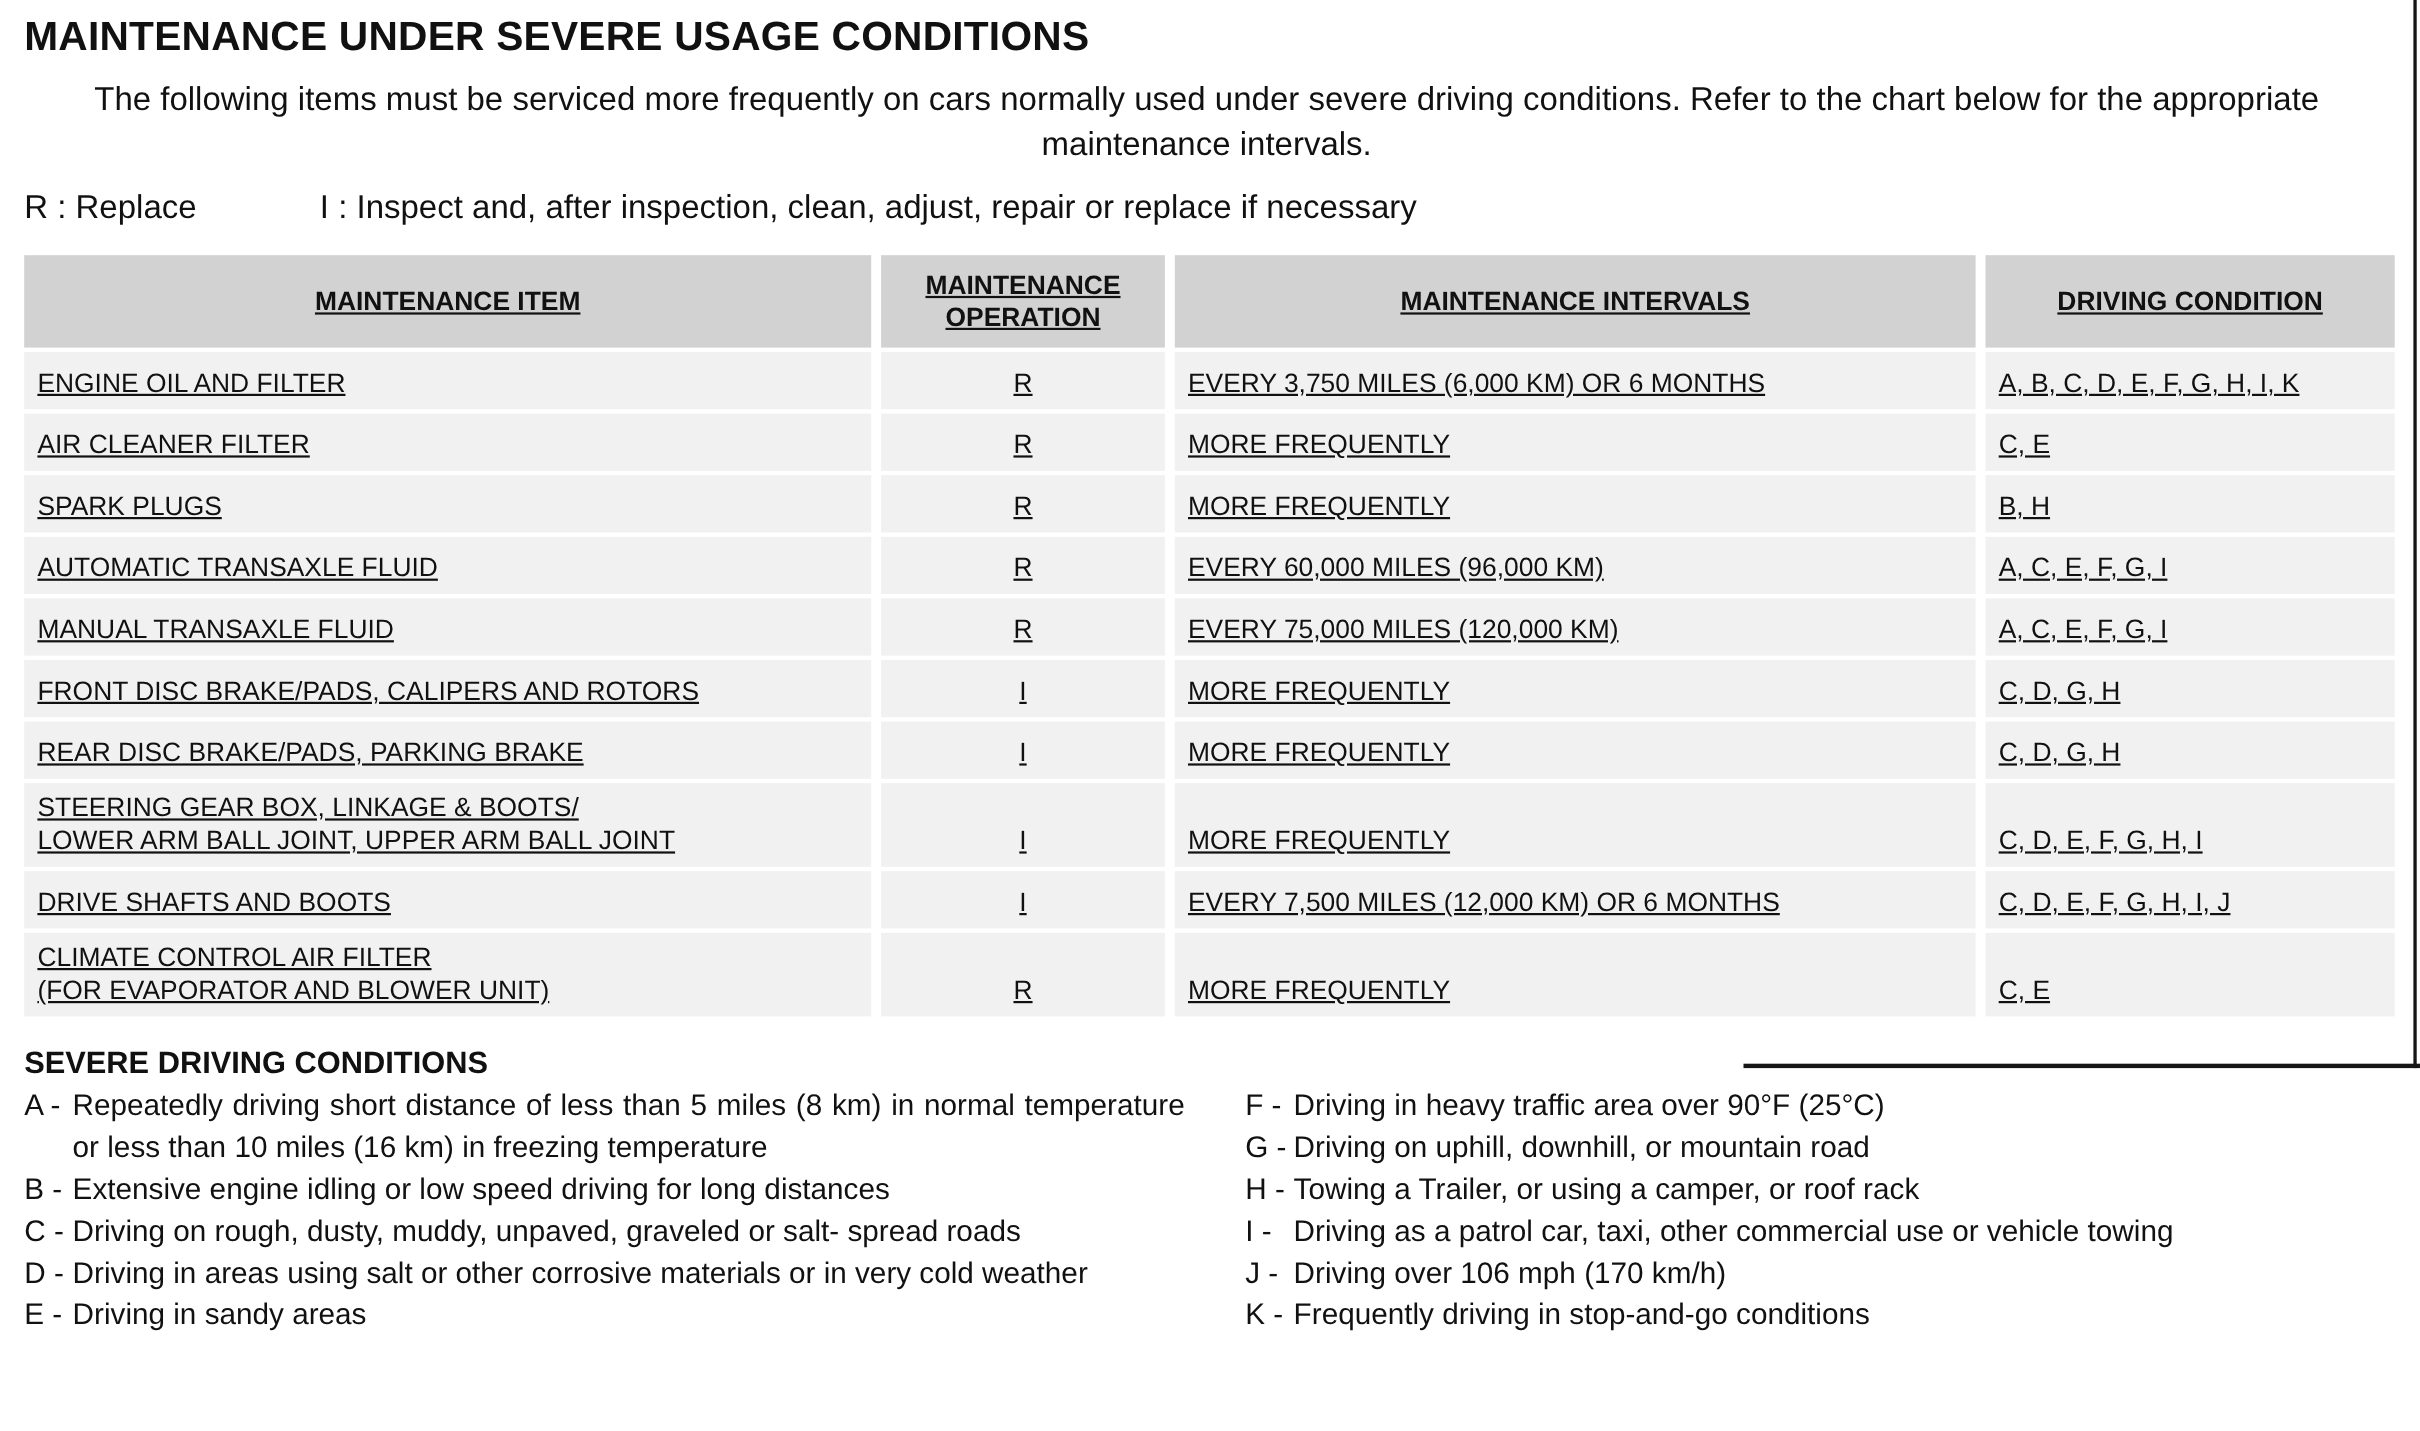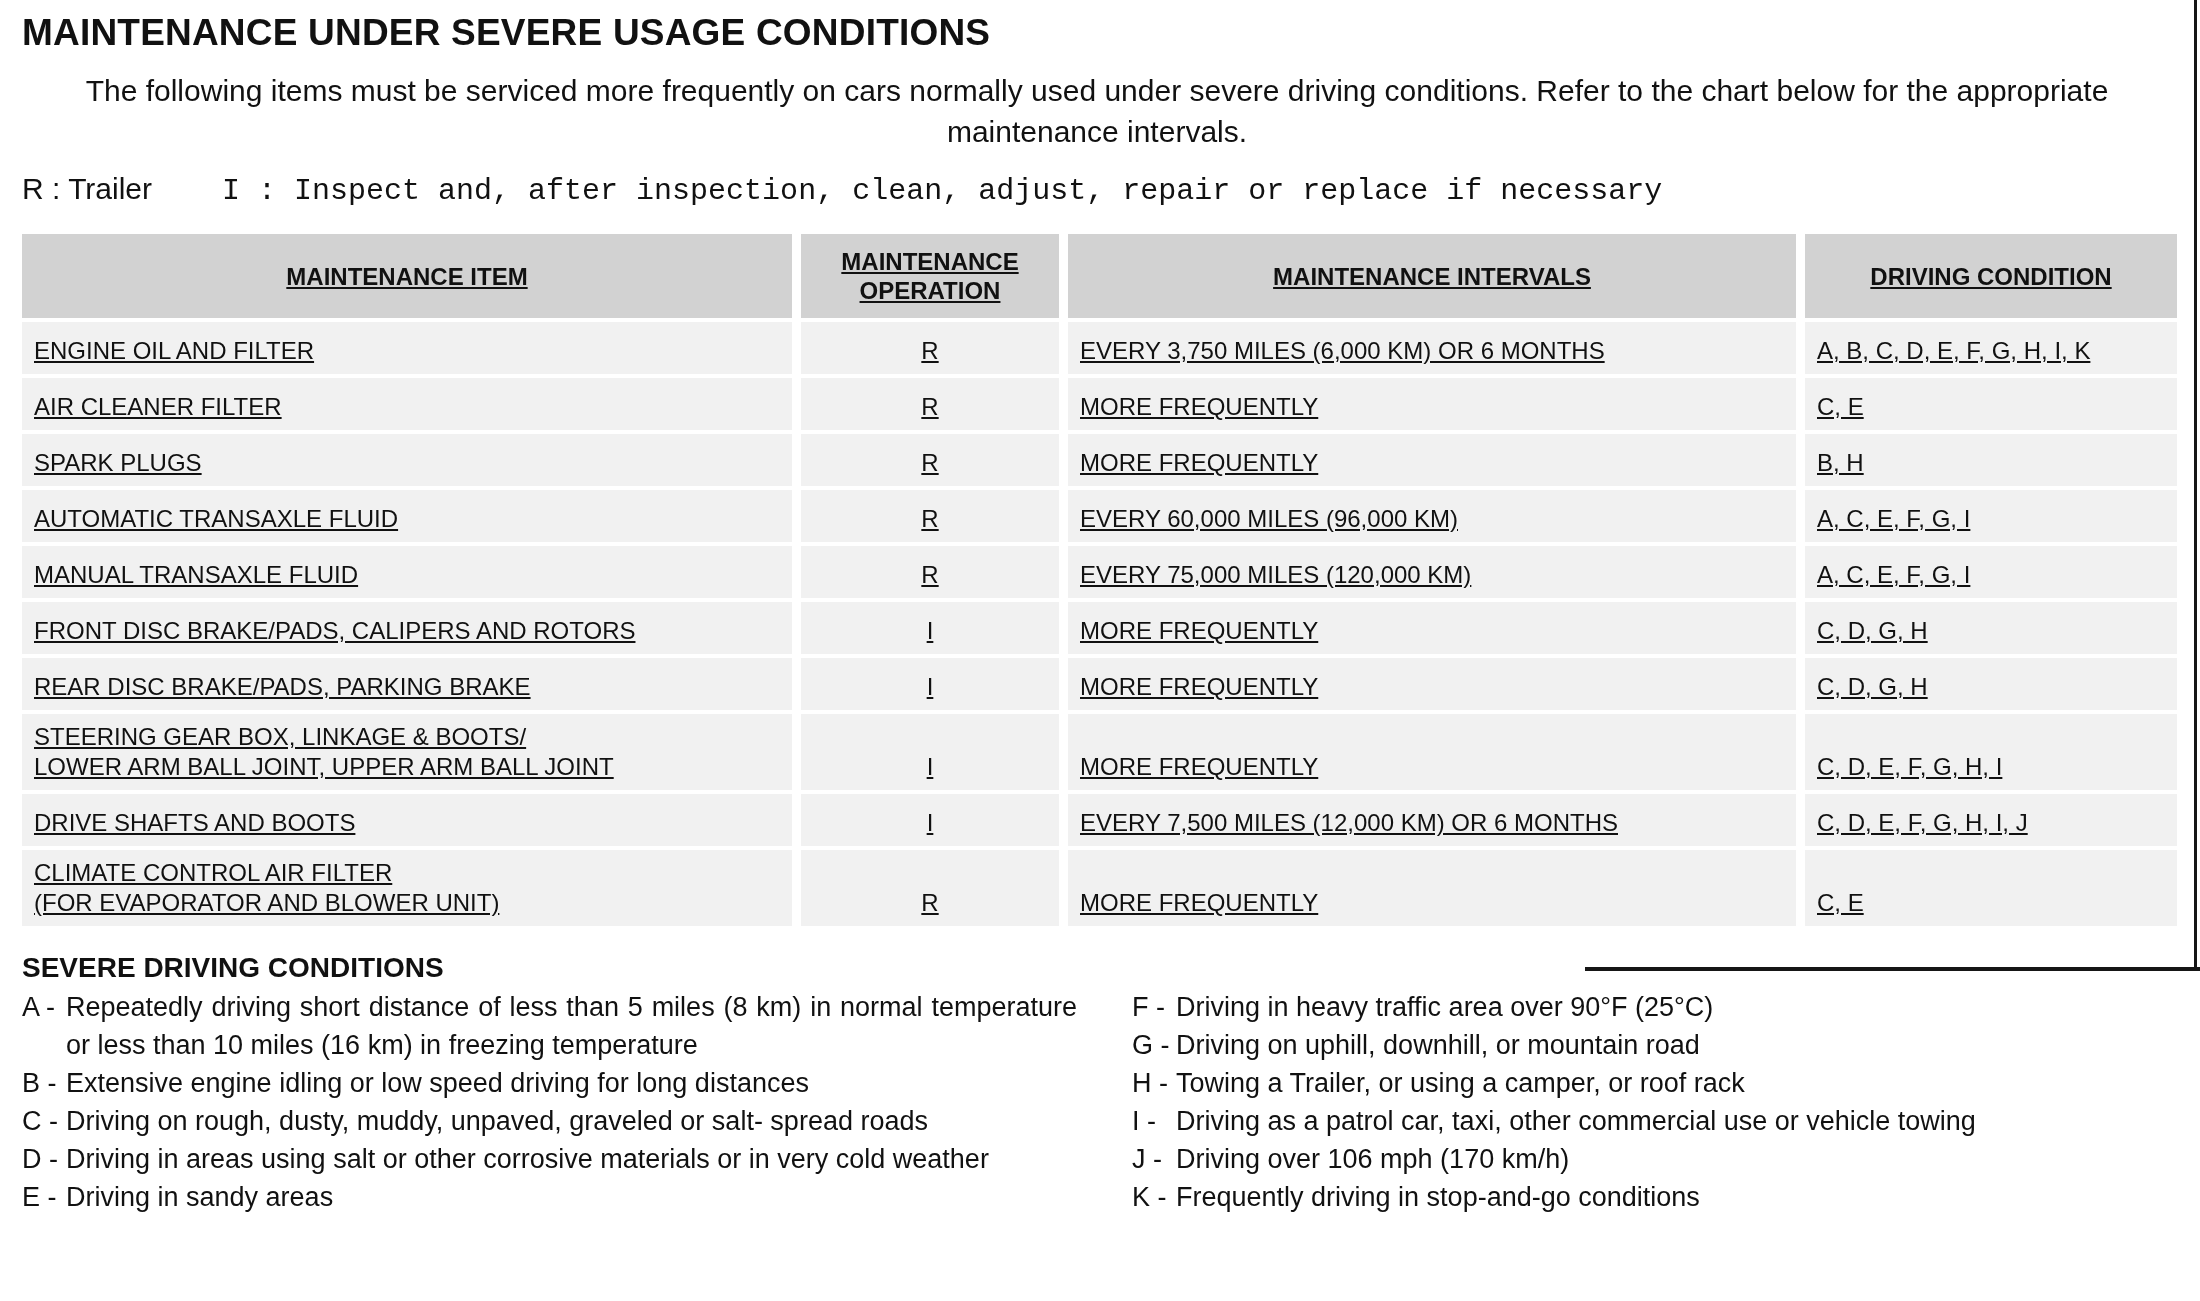--- a/index.html
+++ b/index.html
@@ -39,21 +39,21 @@
     margin-top: 16px;
     font-size: 30px;
     line-height: 41px;
     width: 2150px;
     text-align: center;
   }
   .legend {
     margin-top: 20px;
     font-size: 30px;
   }
-  .legend .legend-inspect { margin-left: 70px; font-family: Liberation Mono, monospace; }
+  .legend .legend-inspect { margin-left: 112px; }
 
   .table {
     margin-top: 26px;
     display: grid;
     grid-template-columns: 770px 258px 728px 372px;
     column-gap: 9px;
     row-gap: 4px;
     width: -moz-fit-content;
     width: fit-content;
     text-decoration: underline;
@@ -102,21 +102,21 @@
 </style>
 </head>
 <body>
 
 <div class="page">
 
   <h1 class="page-title">MAINTENANCE UNDER SEVERE USAGE CONDITIONS</h1>
 
   <p class="intro">The following items must be serviced more frequently on cars normally used under severe driving conditions. Refer to the chart below for the appropriate maintenance intervals.</p>
 
-  <p class="legend"><span class="legend-replace">R : Trailer</span><span class="legend-inspect">I : Inspect and, after inspection, clean, adjust, repair or replace if necessary</span></p>
+  <p class="legend"><span class="legend-replace">R : Replace</span><span class="legend-inspect">I : Inspect and, after inspection, clean, adjust, repair or replace if necessary</span></p>
 
   <div class="table">
     <div class="th">MAINTENANCE ITEM</div>
     <div class="th">MAINTENANCE OPERATION</div>
     <div class="th">MAINTENANCE INTERVALS</div>
     <div class="th">DRIVING CONDITION</div>
 
   <div class="td col-item">
         <span>ENGINE OIL AND FILTER</span>
       </div>

